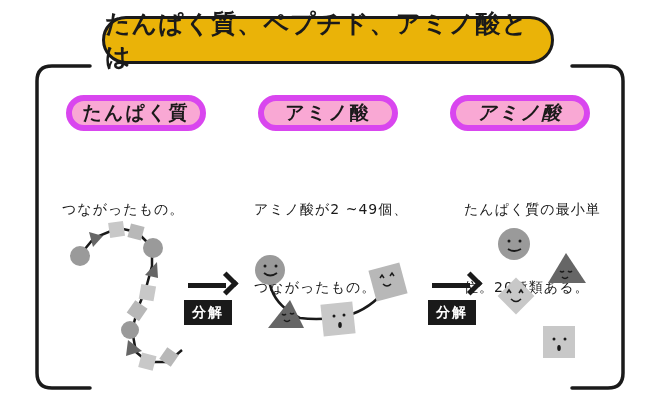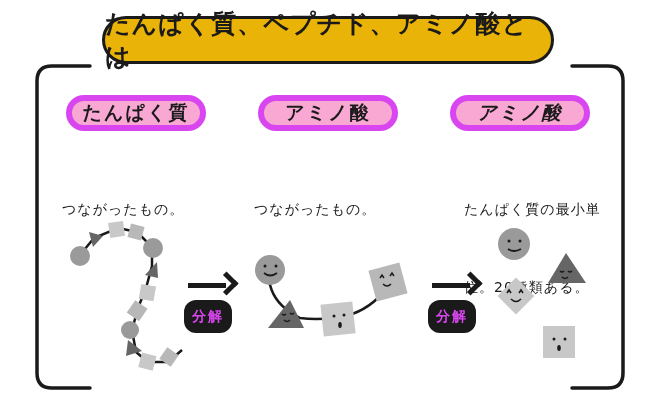--- a/index.html
+++ b/index.html
@@ -5,21 +5,21 @@
   html,body{margin:0;padding:0;background:#ffffff;}
   body{width:660px;height:413px;position:relative;overflow:hidden;font-family:"DejaVu Sans",sans-serif;color:#1a1a1a;}
   .abs{position:absolute;}
   .frame-svg{position:absolute;left:0;top:0;}
   .title-pill{position:absolute;left:102px;top:16px;width:452px;height:48px;border:3px solid #1a1a1a;border-radius:26px;background:#eab308;box-sizing:border-box;display:flex;align-items:center;justify-content:center;font-size:25px;font-weight:bold;letter-spacing:1px;}
   .label-pill{position:absolute;height:36px;border:6px solid #d946ef;border-radius:20px;background:#f9a8d4;box-sizing:border-box;display:flex;align-items:center;justify-content:center;font-size:19px;font-weight:bold;letter-spacing:2px;}
   .desc{position:absolute;font-size:14px;line-height:26px;letter-spacing:1px;white-space:pre;}
   .arrow-group{position:absolute;width:56px;height:56px;}
   .arrow-line{position:absolute;left:4px;top:13px;width:38px;height:5px;background:#1a1a1a;}
   .arrow-head{position:absolute;left:34px;top:5px;width:12px;height:12px;border-right:5px solid #1a1a1a;border-top:5px solid #1a1a1a;transform:rotate(45deg);}
-  .badge{position:absolute;left:0;top:30px;width:48px;height:33px;background:#1a1a1a;color:#d946ef;border-radius:12px;display:flex;align-items:center;justify-content:center;font-size:14px;font-weight:bold;letter-spacing:2px;}
+  .badge{position:absolute;left:0;top:30px;width:48px;height:25px;background:#1a1a1a;color:#ffffff;border-radius:0;display:flex;align-items:center;justify-content:center;font-size:14px;font-weight:bold;letter-spacing:2px;}
 </style>
 </head>
 <body>
 
 <svg class="frame-svg" width="660" height="413">
   <path d="M90 66 H52 Q37 66 37 81 V373 Q37 388 52 388 H90" fill="none" stroke="#1a1a1a" stroke-width="3.5" stroke-linecap="round"></path>
   <path d="M572 66 H608 Q623 66 623 81 V373 Q623 388 608 388 H572" fill="none" stroke="#1a1a1a" stroke-width="3.5" stroke-linecap="round"></path>
 </svg>
 
 <div class="title-pill">
@@ -33,20 +33,21 @@
   <span>アミノ酸</span>
 </div>
 <div class="label-pill" style="left:450px;top:95px;width:140px;font-style:italic;">
   <span>アミノ酸</span>
 </div>
 
 <div class="desc" style="left:62px;top:144px;">
   <div>つながったもの。</div>
 </div>
 <div class="desc" style="left:254px;top:144px;">
+  <div>アミノ酸が2 ~49個、</div>
   <div>つながったもの。</div>
 </div>
 <div class="desc" style="left:464px;top:144px;">
   <div>たんぱく質の最小単</div>
   <div>位。20種類ある。</div>
 </div>
 
 <svg class="abs" style="left:0;top:0;" width="660" height="413">
   <g stroke="#1a1a1a" stroke-width="2.5" fill="none">
     <path d="M80 255 L94 238 L118 228 L137 232 L152 247 L152 266 L146 288 L138 308 L132 330 L136 352 L148 362 L168 362 L182 350"></path>

